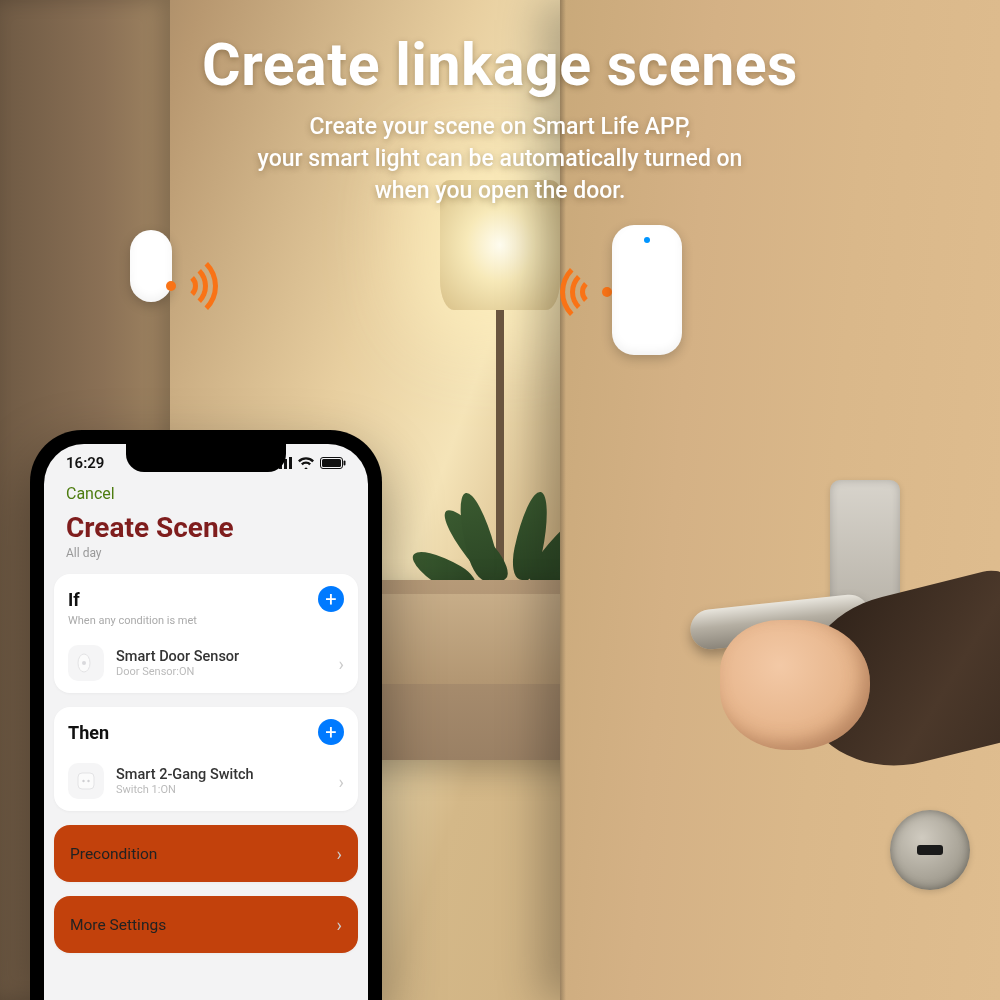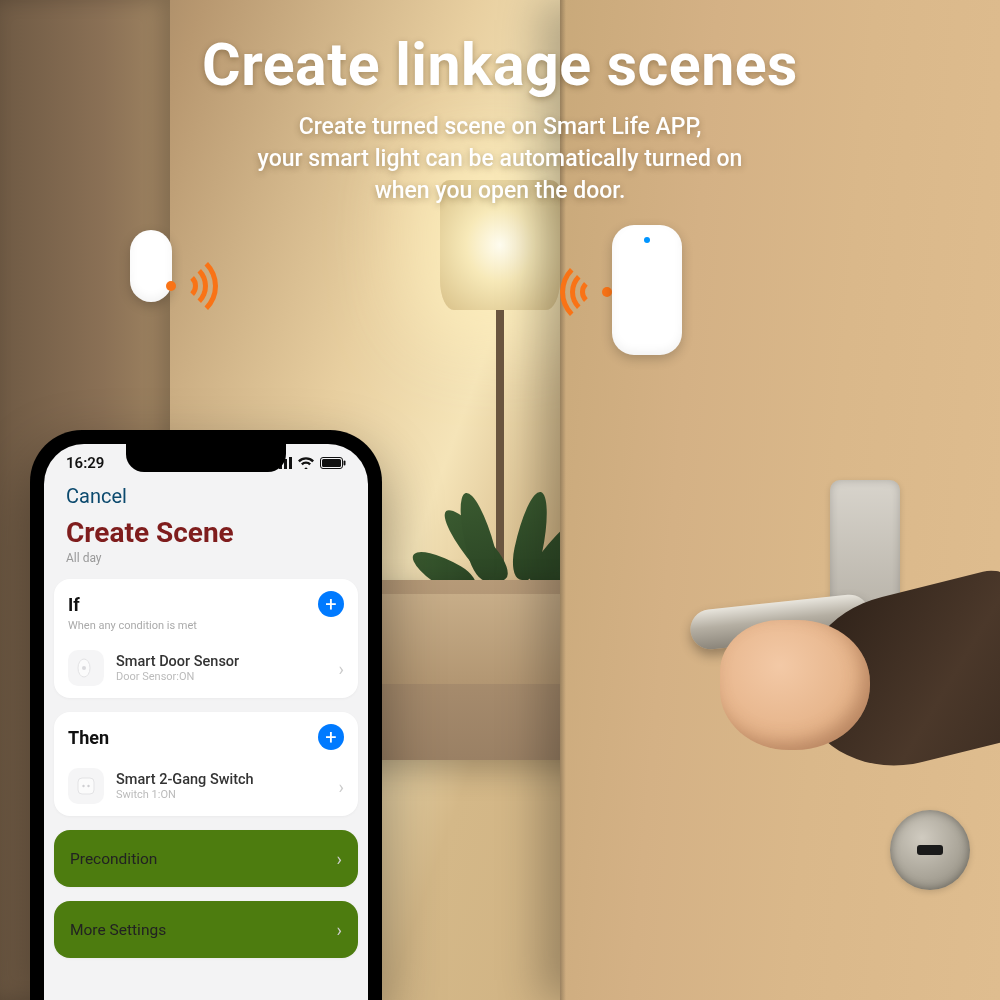--- a/index.html
+++ b/index.html
@@ -313,22 +313,22 @@
     position:relative;
     z-index:10;
   }
   .status-icons { display:flex; gap:6px; align-items:center; }
   .status-icons svg { display:block; }
 
   .screen-top {
     padding: 2px 22px 8px;
   }
   .cancel-link {
-    font-size: 20px;
-    color: #0c4a6e;
+    font-size: 16px;
+    color: #4d7c0f;
   }
   .screen-title {
     padding: 0 22px 2px;
     font-size: 28px;
     font-weight: 700;
     color:#7f1d1d;
   }
   .screen-subtitle {
     padding:0 22px 14px;
     font-size:12px;
@@ -387,21 +387,21 @@
   .device-info { flex:1; }
   .device-name { font-size:14.5px; color:#333; font-weight:500; }
   .device-status { font-size:11px; color:#bbb; }
   .chevron {
     color:#ccc;
     font-size:18px;
     flex-shrink:0;
   }
 
   .row-card {
-    background:#4d7c0f;
+    background:#c2410c;
     margin: 0 10px 14px;
     border-radius: 16px;
     padding: 18px 16px;
     display:flex;
     justify-content:space-between;
     align-items:center;
     box-shadow: 0 1px 3px rgba(0,0,0,0.04);
   }
   .row-label { font-size:15.5px; color:#222; }
 
@@ -449,21 +449,21 @@
 <div class="handle"></div>
 <div class="keyhole"></div>
 <div class="hand">
   <div class="wrist"></div>
   <div class="fist"></div>
 </div>
 
 <div class="headline">
   <h1>Create linkage scenes</h1>
   <p>
-    <span>Create turned scene on Smart Life APP,</span><br>
+    <span>Create your scene on Smart Life APP,</span><br>
     <span>your smart light can be automatically turned on</span><br>
     <span>when you open the door.</span>
   </p>
 </div>
 
 <div class="phone">
   <div class="phone-screen">
     <div class="notch"></div>
 
     <div class="status-bar">

